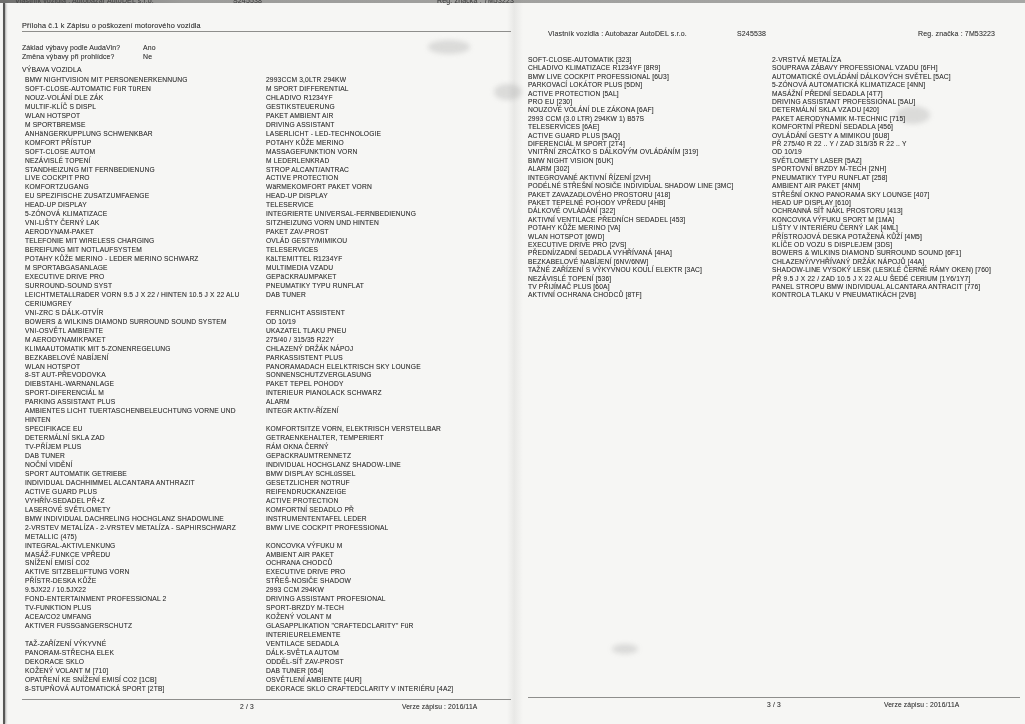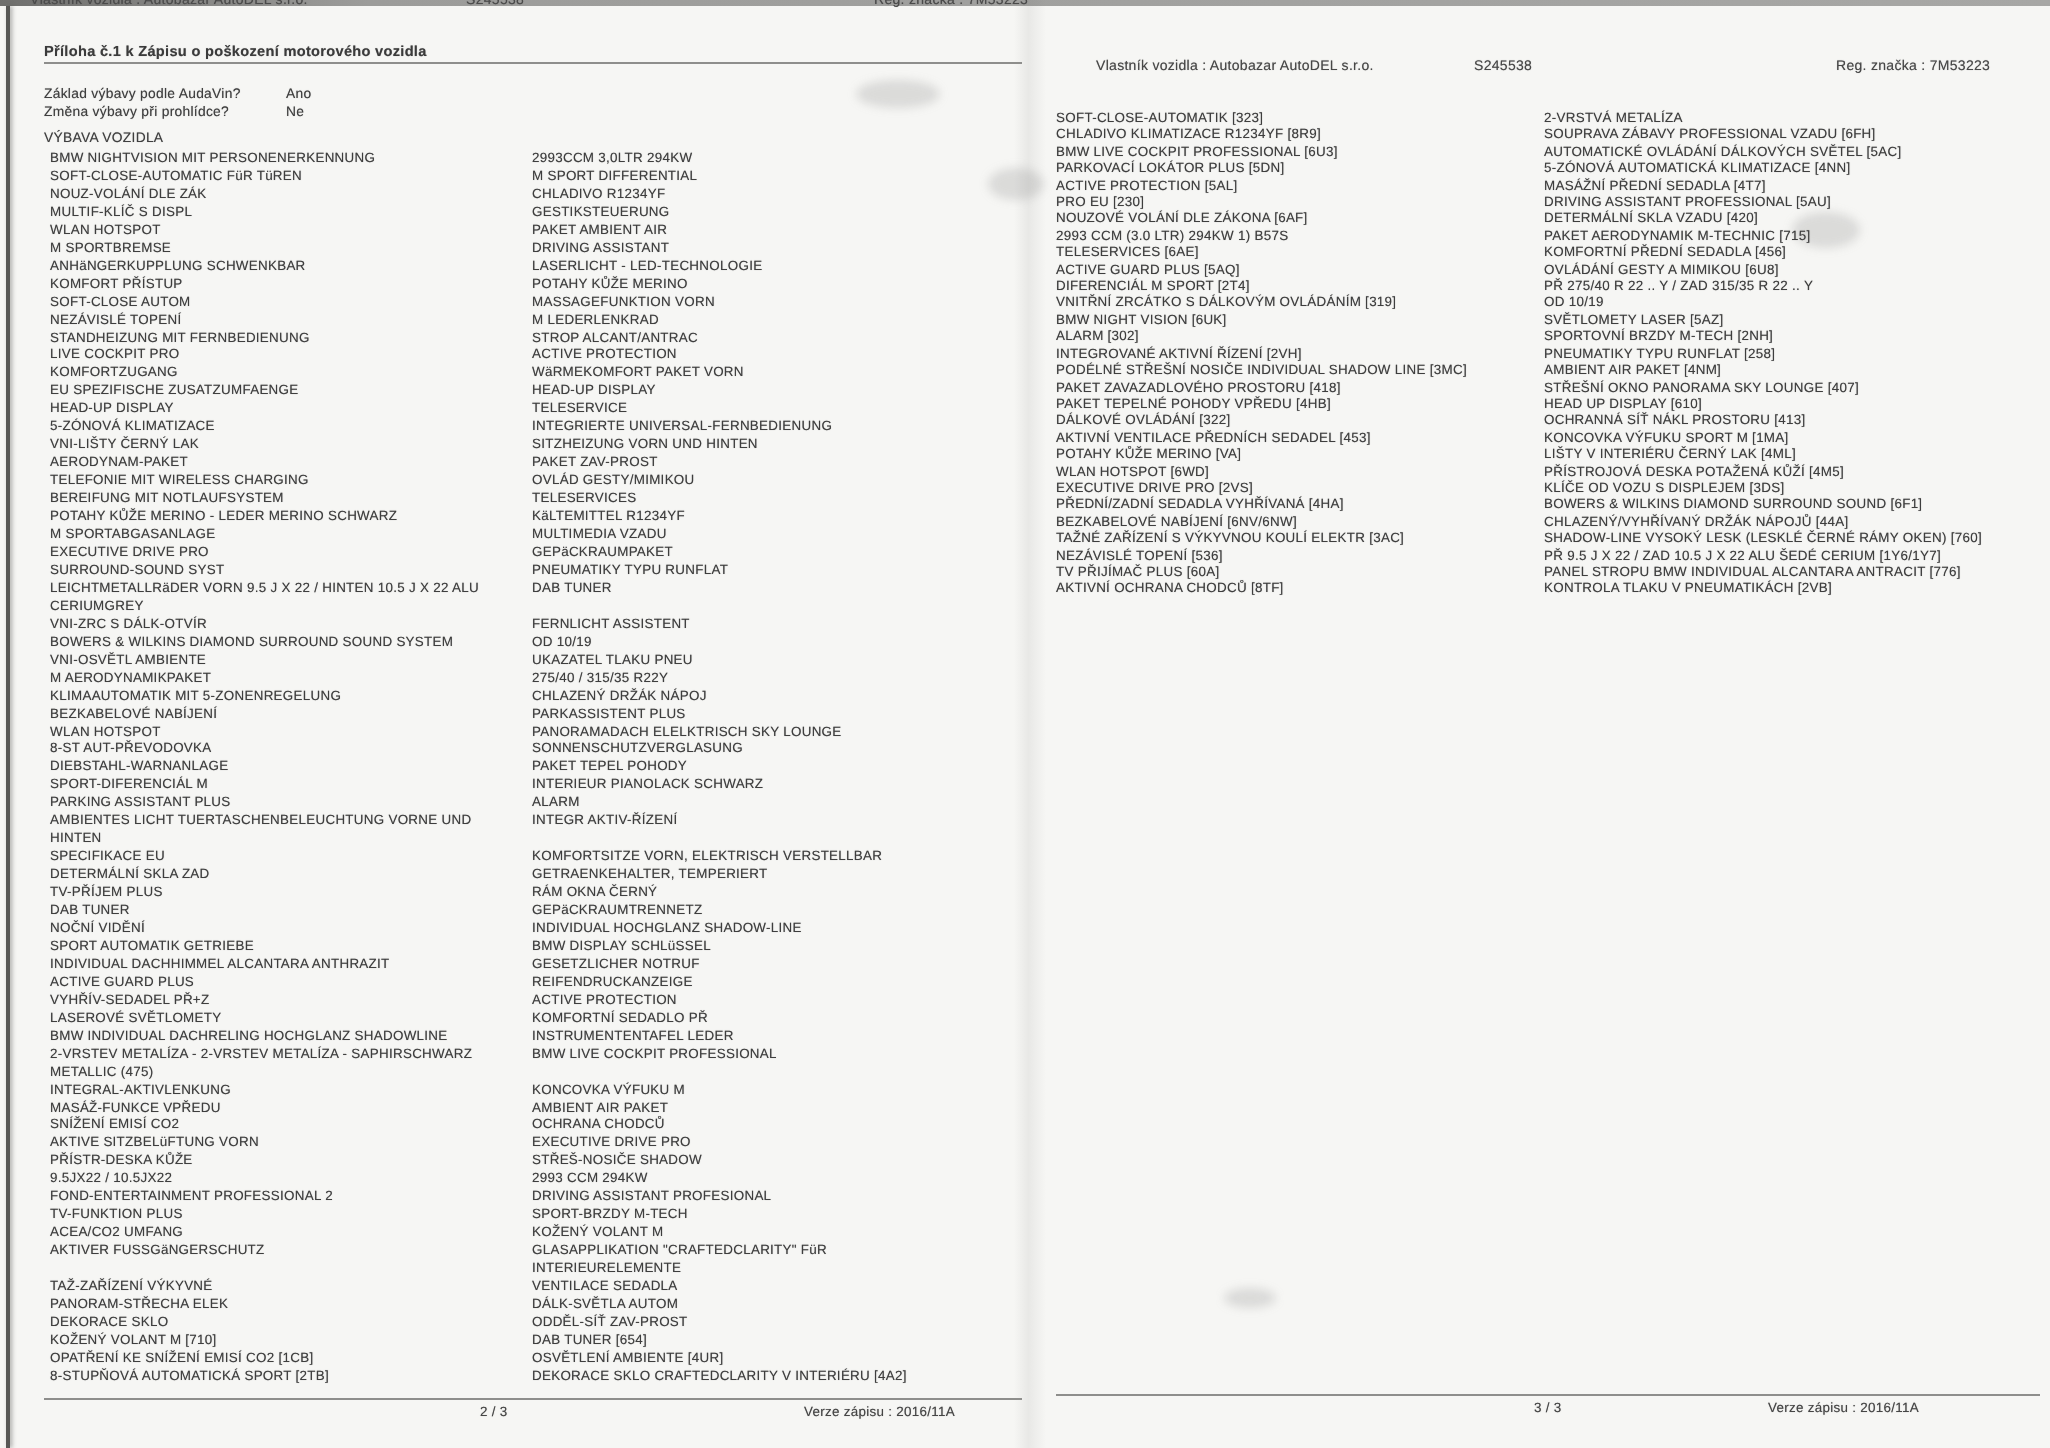--- a/index.html
+++ b/index.html
@@ -13,21 +13,21 @@
   .abs{position:absolute;}
   .txt{text-shadow:0 0 0.4px rgba(70,70,70,0.55);letter-spacing:0.15px;}
   
   .edge-top{left:0;top:0;width:1025px;height:3px;background:linear-gradient(90deg,#6f6f6d 0%,#9c9c9a 18%,#a7a7a5 100%);}
   .edge-left{left:3px;top:3px;width:2px;height:721px;background:#575755;box-shadow:1px 0 2px rgba(90,90,88,0.5);}
   .fold{left:507px;top:0;width:16px;height:724px;background:linear-gradient(90deg,rgba(0,0,0,0) 0%,rgba(110,110,108,0.10) 45%,rgba(0,0,0,0) 100%);}
   .smudge{border-radius:50%;filter:blur(2.5px);background:rgba(125,125,123,0.22);}
   
   .cut-header{top:-3.5px;height:10px;font-size:7px;color:#4a4a4a;}
   .doc-header{font-size:7px;color:#474747;}
-  .title{font-size:7.3px;color:#3b3b3b;font-weight:bold;}
+  .title{font-size:7.3px;color:#3b3b3b;}
   .rule{height:1px;background:#8e8e8c;}
   .q-label,.q-answer,.section-heading{font-size:6.9px;color:#3f3f3f;}
   
   .col .line{font-size:6.7px;line-height:8.96px;white-space:nowrap;letter-spacing:0.15px;text-shadow:0 0 0.4px rgba(70,70,70,0.55);}
   .col-right .line{line-height:8.4px;}
   .footer-text{font-size:6.7px;color:#454545;}
 </style>
 </head>
 <body>
 

